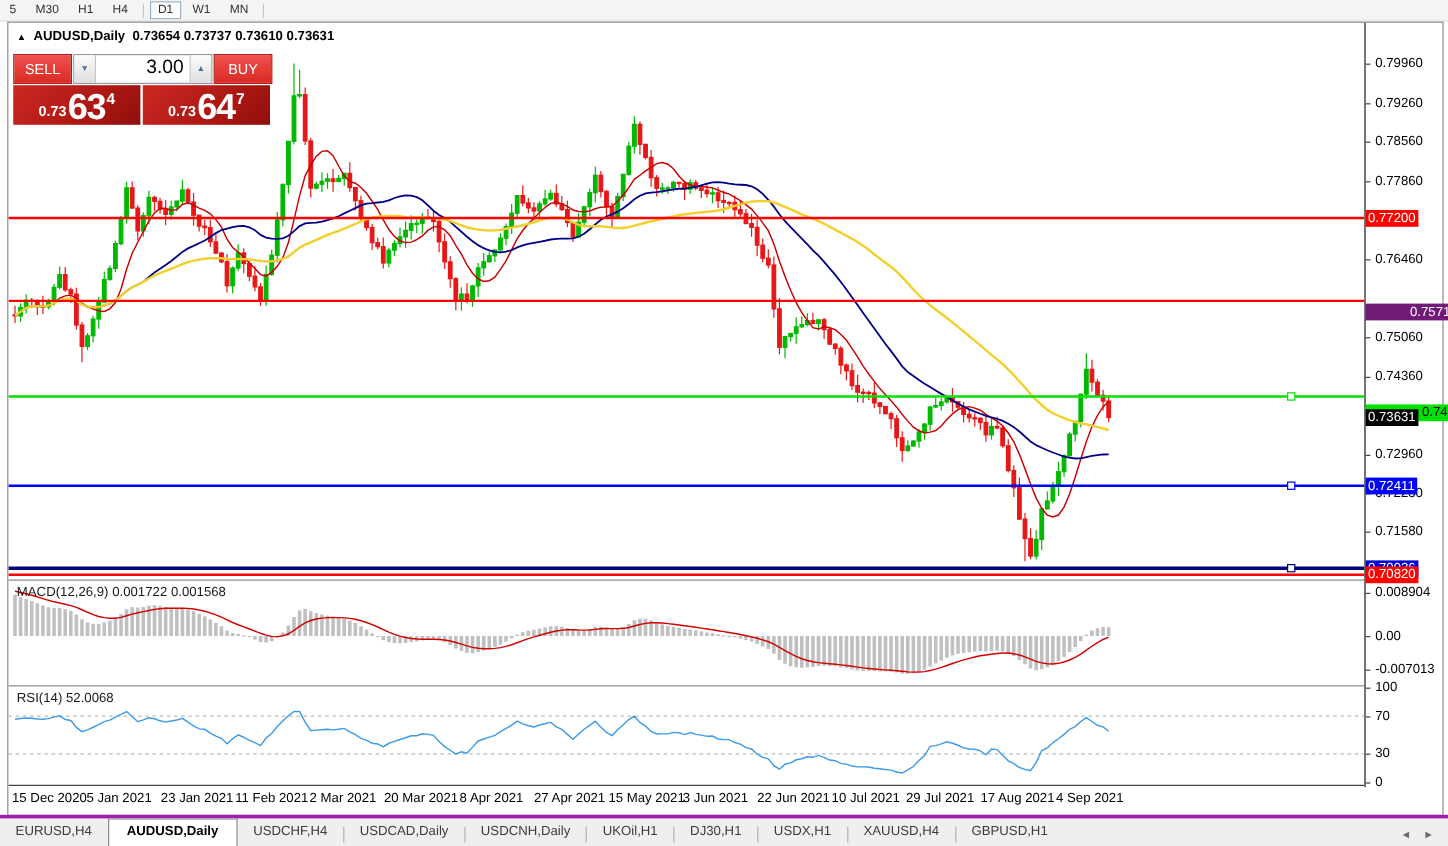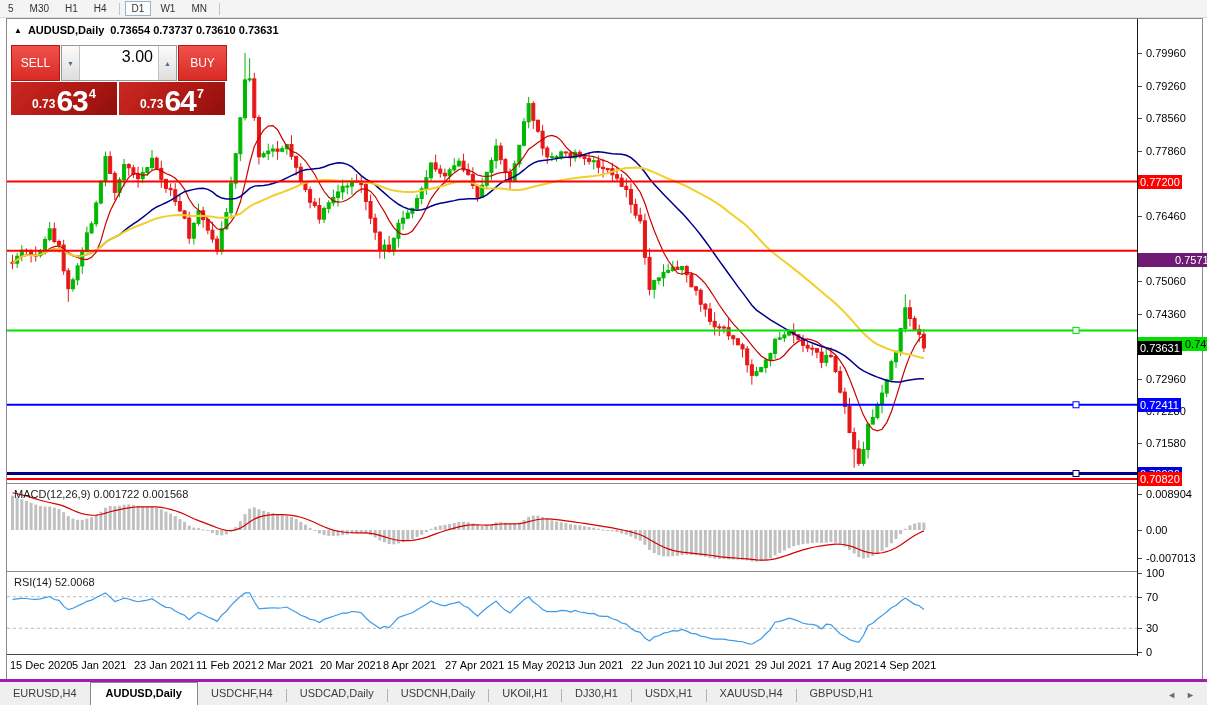--- a/index.html
+++ b/index.html
@@ -19,21 +19,21 @@
   .tick:before{content:"";position:absolute;left:-8px;top:6px;width:4px;height:1px;background:#444}
   .badge{position:absolute;left:0;padding:0 2px;font-size:11px;line-height:14px;white-space:nowrap}
   .dates{position:absolute;left:0;top:637px;width:1130px;height:21px;font-size:11px;color:#000;border-top:0}
   .date{position:absolute;top:3px;white-space:nowrap}
   .ctitle{position:absolute;left:7px;top:5px;font-size:11px;font-weight:bold;color:#000;
           display:flex;align-items:center;gap:6px}
   .ctitle .arr{font-size:8px}
   .indlbl{position:absolute;left:7px;font-size:11px;color:#1a1a1a;z-index:3}
   
   .twrap{position:absolute;left:4px;top:26px;width:216px;z-index:5}
-  .trow1{display:flex;gap:1px;height:36px}
+  .trow1{display:flex;gap:1px;height:25px}
   .tbtn{width:49px;display:flex;align-items:center;justify-content:center;color:#fff;font-size:12px;
         background:linear-gradient(#f0524d,#d92a24);border:1px solid #b21712;box-sizing:border-box;cursor:pointer}
   .spin{flex:1;display:flex;border:1px solid #979797;background:#fff;box-sizing:border-box}
   .spinbtn{width:17px;display:flex;align-items:center;justify-content:center;font-size:7px;color:#41719c;
            background:linear-gradient(#fbfbfb,#dedede);cursor:pointer}
   .spinbtn.l{border-right:1px solid #c4c4c4}.spinbtn.r{border-left:1px solid #c4c4c4}
   .vol{flex:1;text-align:right;font-size:16px;padding:2px 5px 0 0;color:#000}
   .trow2{display:flex;gap:2px;margin-top:1px}
   .pbox{width:106px;height:33px;color:#fff;position:relative;display:flex;align-items:flex-end;
         justify-content:center;background:linear-gradient(135deg,#cd2822 0%,#a61511 70%,#8f100d 100%);cursor:pointer}

